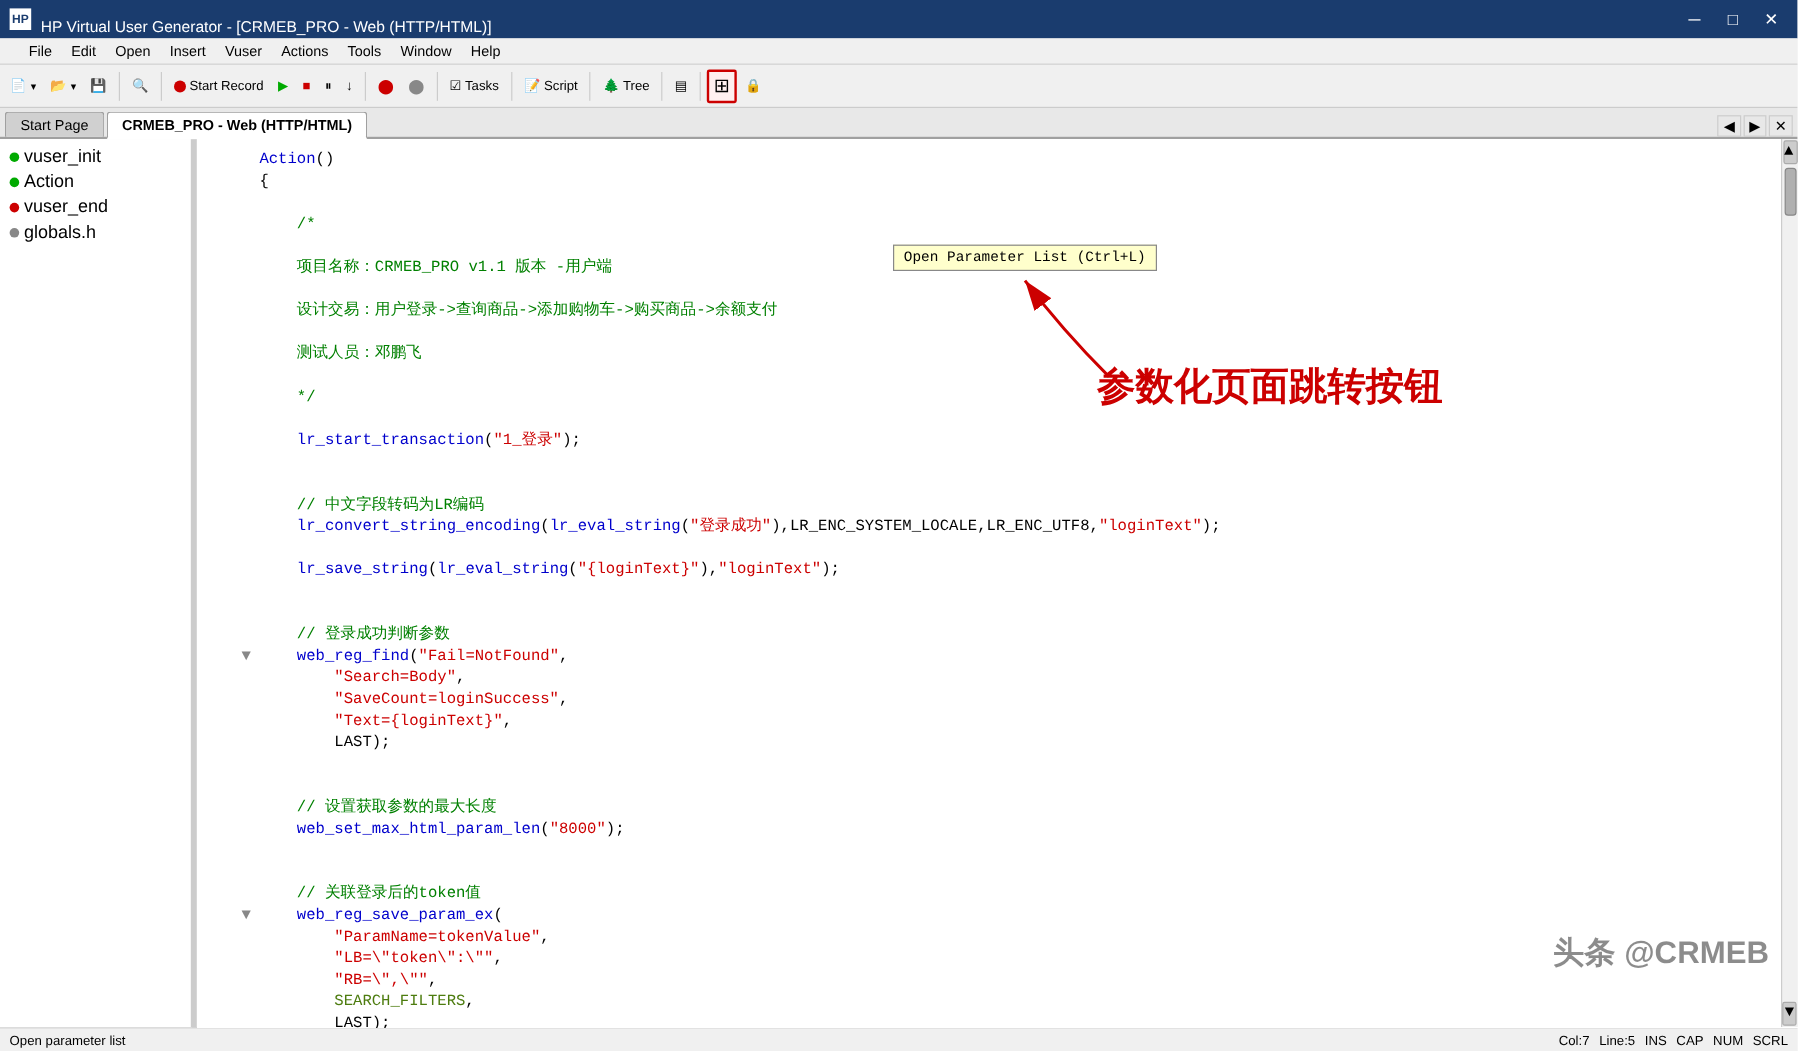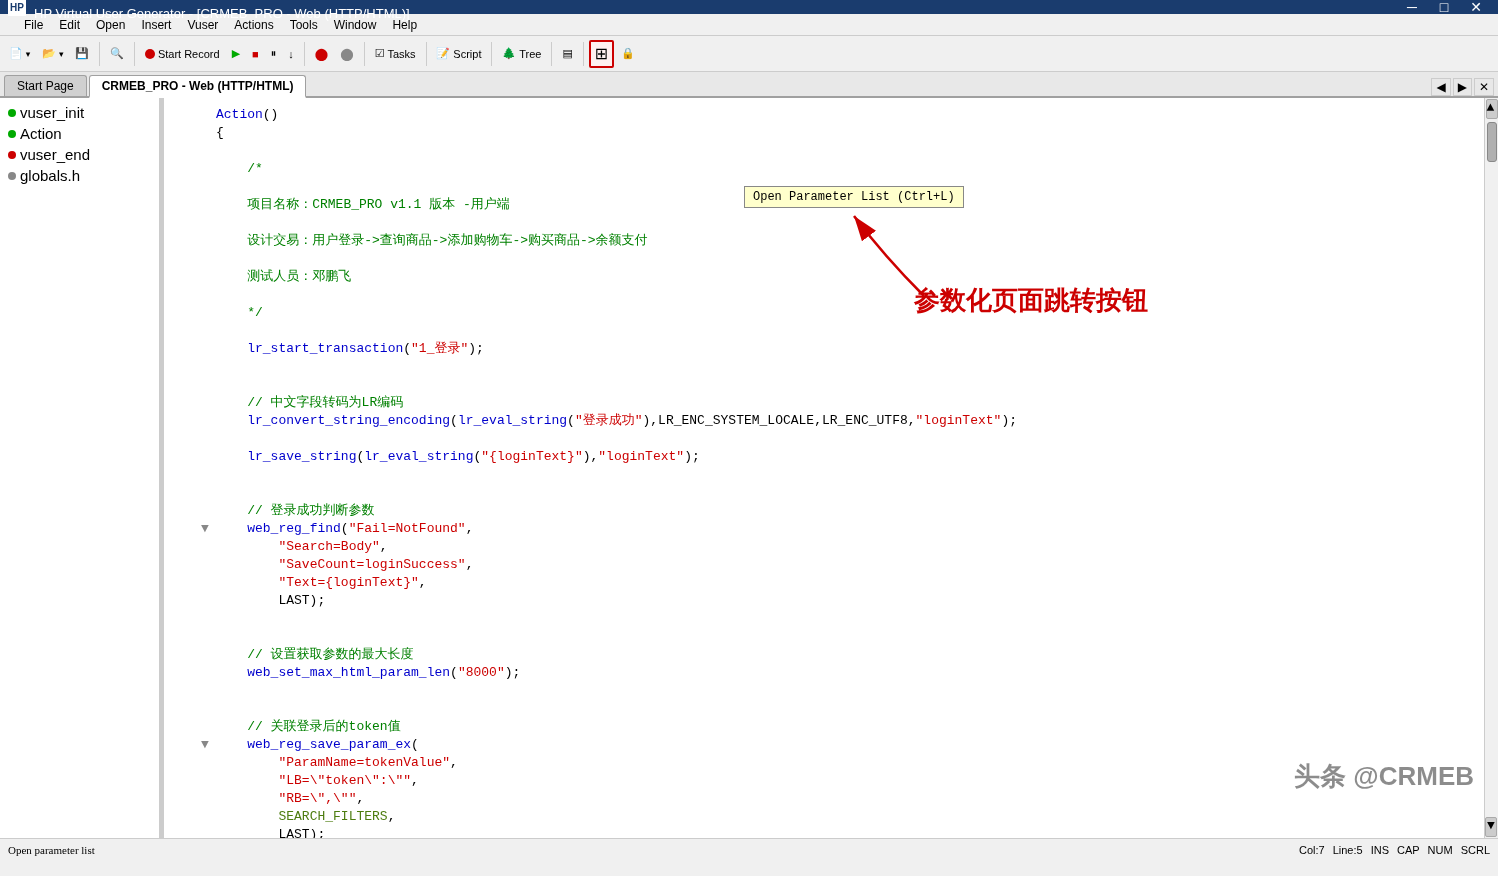--- a/index.html
+++ b/index.html
@@ -2,21 +2,21 @@
 <html><head>
   <meta charset="utf-8">
   <style>
     * { margin: 0; padding: 0; box-sizing: border-box; }
     body { font-family: 'Segoe UI', Tahoma, Geneva, Verdana, sans-serif; font-size: 12px; background: #f0f0f0; color: #000; width: 1498px; height: 876px; overflow: hidden; }
 
     
     #title-bar {
       background: #1a3c6e;
       color: white;
-      height: 14px;
+      height: 32px;
       display: flex;
       align-items: center;
       padding: 0 8px;
       gap: 8px;
       font-size: 13px;
     }
     #title-bar .app-icon {
       width: 18px; height: 18px;
       background: #fff;
       display: flex; align-items: center; justify-content: center;
@@ -201,21 +201,21 @@
       border: 2px solid #cc0000;
       background: #fff0f0;
     }
 
     
     .annot-cn {
       position: absolute;
       top: 185px;
       left: 750px;
       color: #cc0000;
-      font-size: 26px;
+      font-size: 32px;
       font-weight: bold;
       font-family: Liberation Mono, monospace;
       pointer-events: none;
       white-space: nowrap;
       text-align: center;
     }
     .annot-arrow-img {
       position: absolute;
       top: 108px;
       left: 660px;
@@ -227,21 +227,21 @@
       height: 22px;
       background: #f0f0f0;
       border-top: 1px solid #ccc;
       display: flex;
       align-items: center;
       padding: 0 8px;
       font-size: 11px;
       gap: 16px;
       justify-content: space-between;
     }
-    .status-left { display: flex; align-items: flex-start; gap: 12px; font-family: Liberation Serif, serif; }
+    .status-left { display: flex; align-items: flex-start; gap: 12px; }
     .status-right { display: flex; align-items: center; gap: 8px; }
 
     
     #watermark {
       position: absolute;
       bottom: 44px;
       right: 24px;
       font-size: 26px;
       font-weight: bold;
       color: rgba(0,0,0,0.45);

